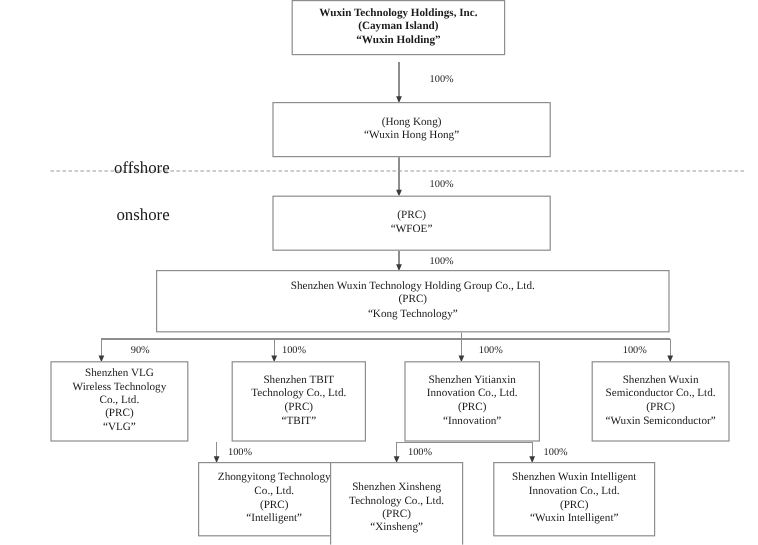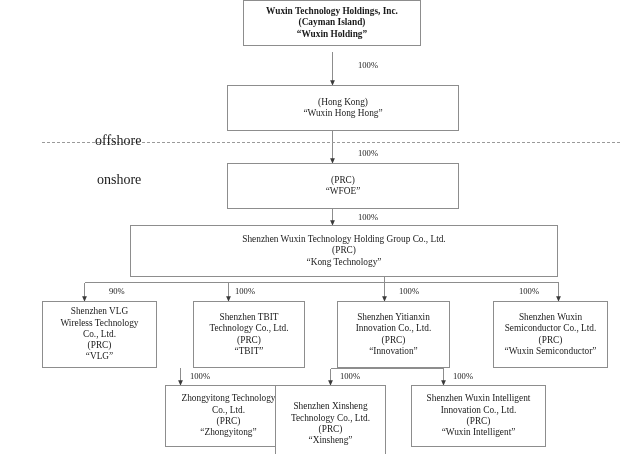--- a/index.html
+++ b/index.html
@@ -144,21 +144,21 @@
       <div class="node" style="left: 478px; top: 301px; width: 115px; height: 67px; margin-left: 15px;">
         <span class="ln">Shenzhen Wuxin</span>
         <span class="ln">Semiconductor Co., Ltd.</span>
         <span class="ln">(PRC)</span>
         <span class="ln">“Wuxin Semiconductor”</span>
       </div>
       <div class="node" style="left: 117px; top: 385px; width: 127px; height: 62px; margin-left: 48px;">
         <span class="ln">Zhongyitong Technology</span>
         <span class="ln">Co., Ltd.</span>
         <span class="ln">(PRC)</span>
-        <span class="ln">“Zhongyitong”</span>
+        <span class="ln">“Intelligent”</span>
       </div>
       <div class="node" style="left: 275px; top: 385px; width: 111px; height: 78px;">
         <span class="ln">Shenzhen Xinsheng</span>
         <span class="ln">Technology Co., Ltd.</span>
         <span class="ln">(PRC)</span>
         <span class="ln">“Xinsheng”</span>
       </div>
       <div class="node" style="left: 411px; top: 385px; width: 135px; height: 62px; text-align: right;">
         <span class="ln">Shenzhen Wuxin Intelligent</span>
         <span class="ln">Innovation Co., Ltd.</span>

